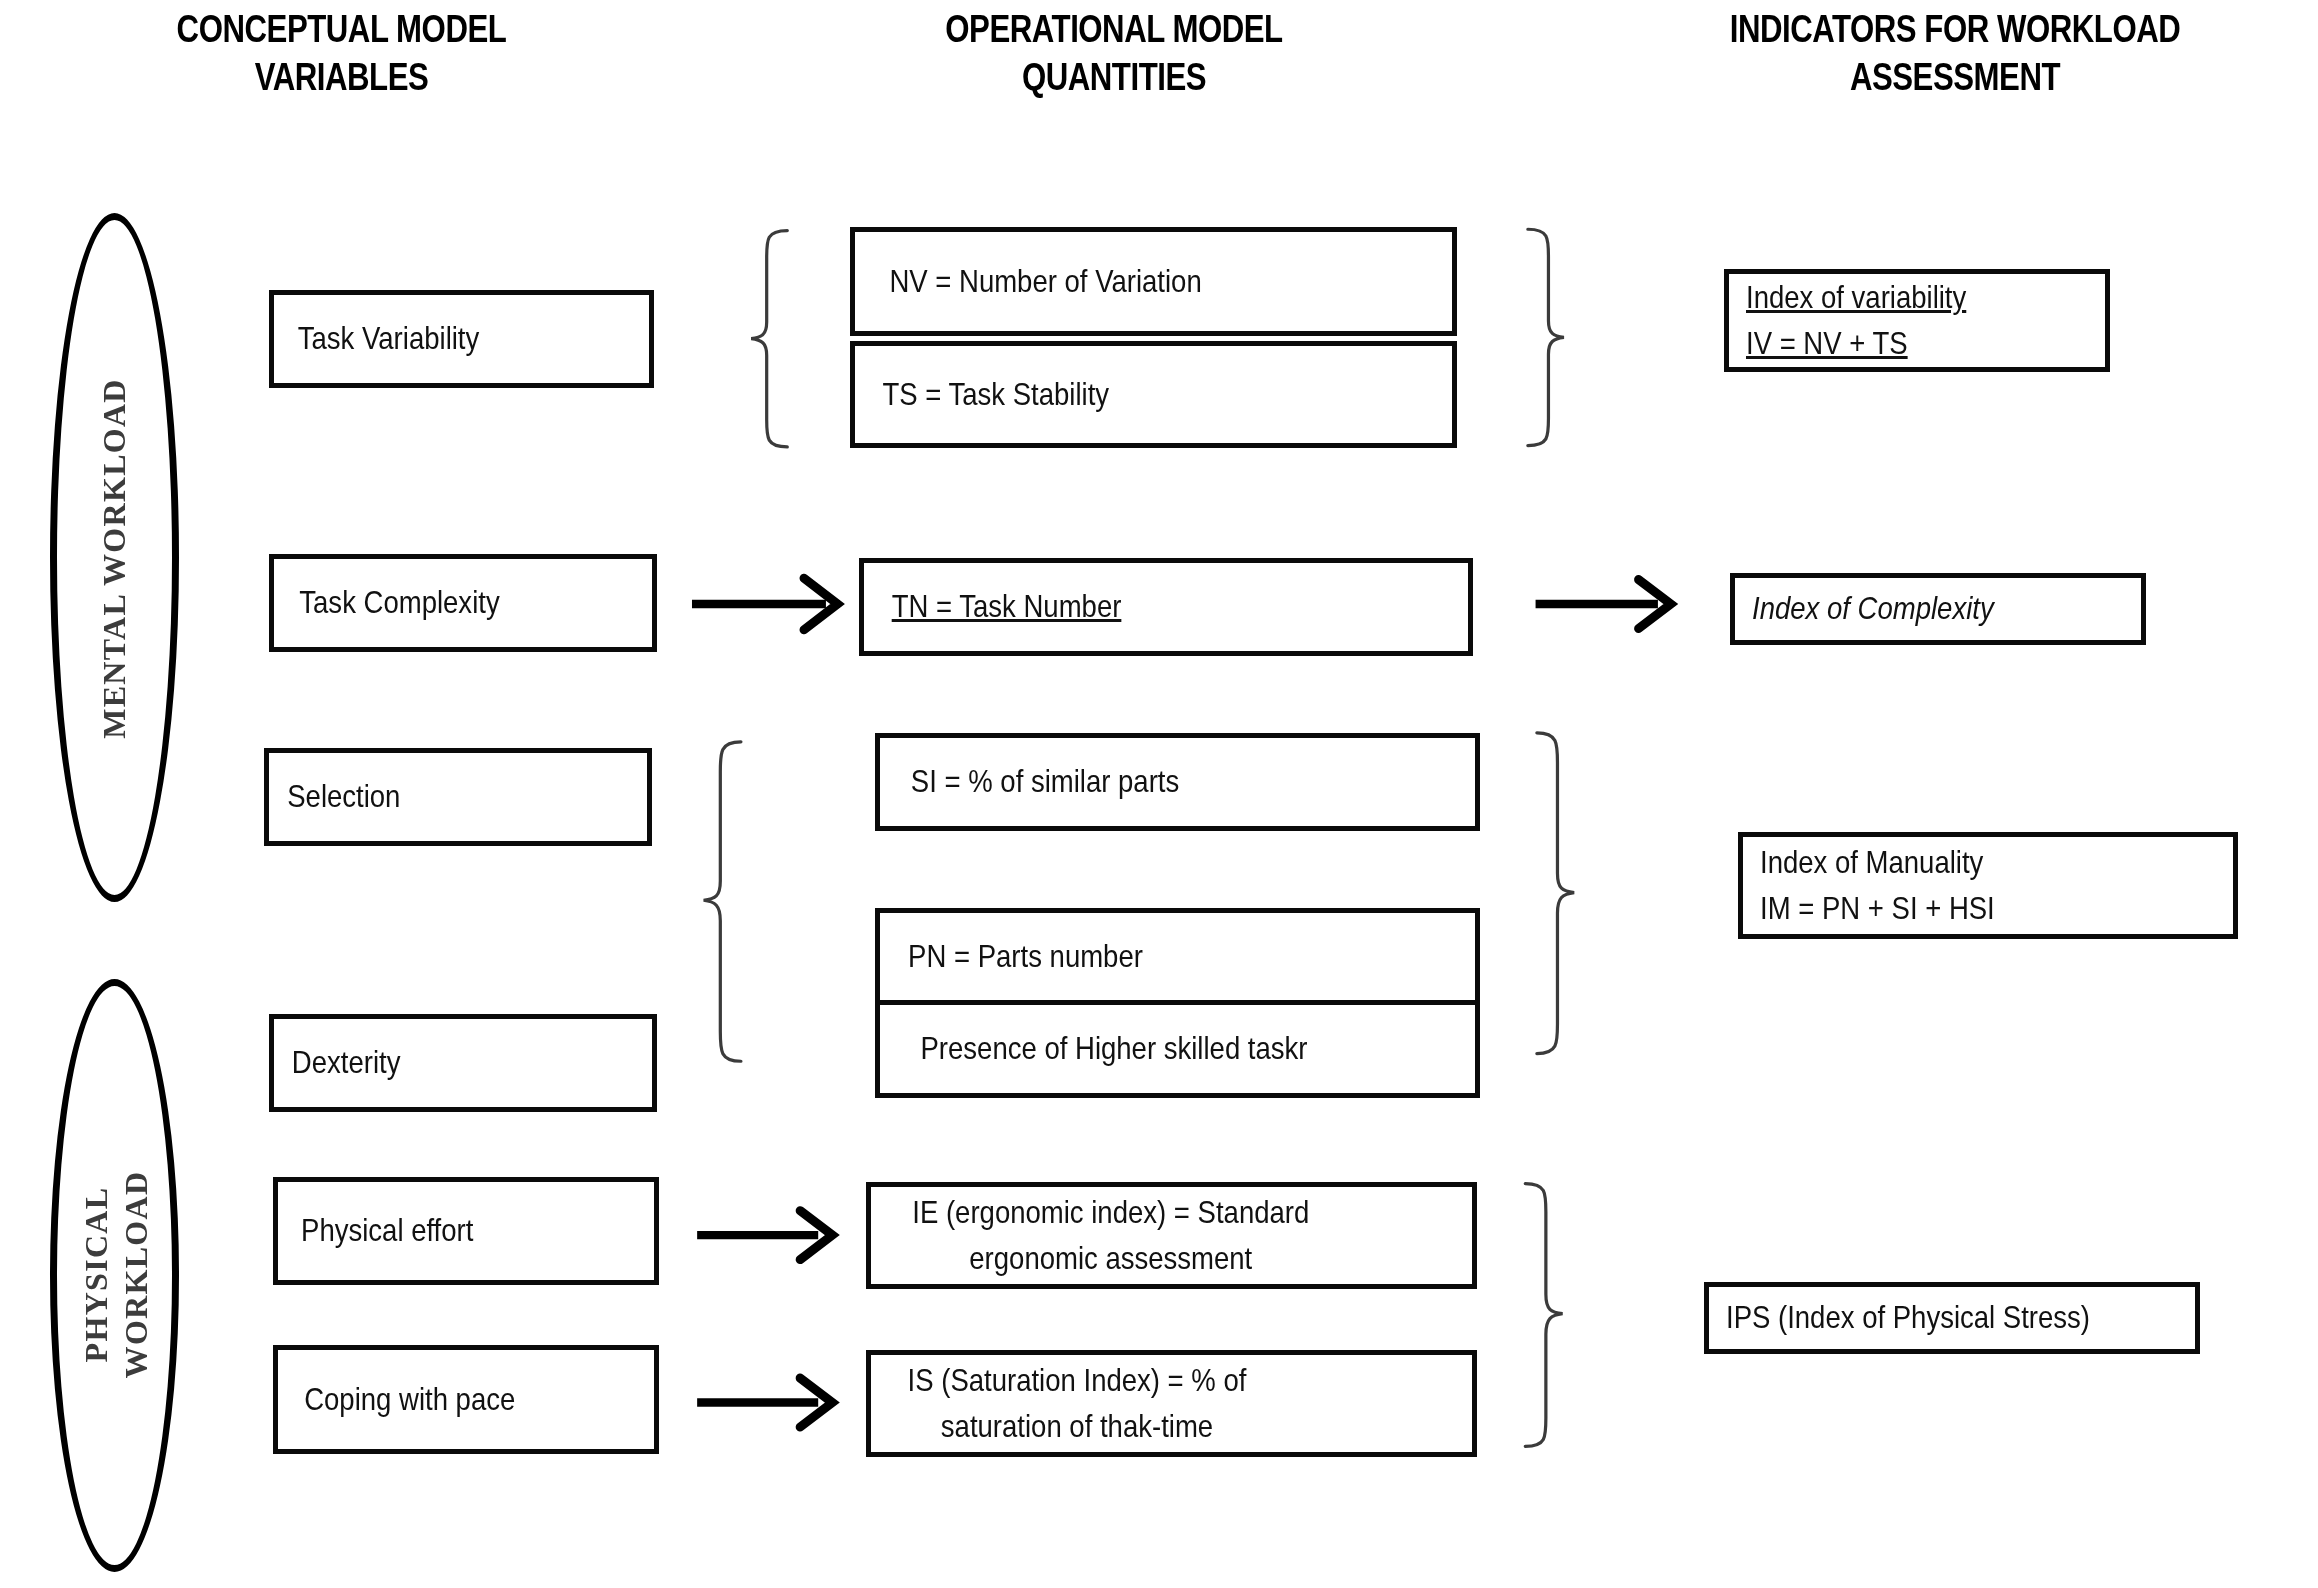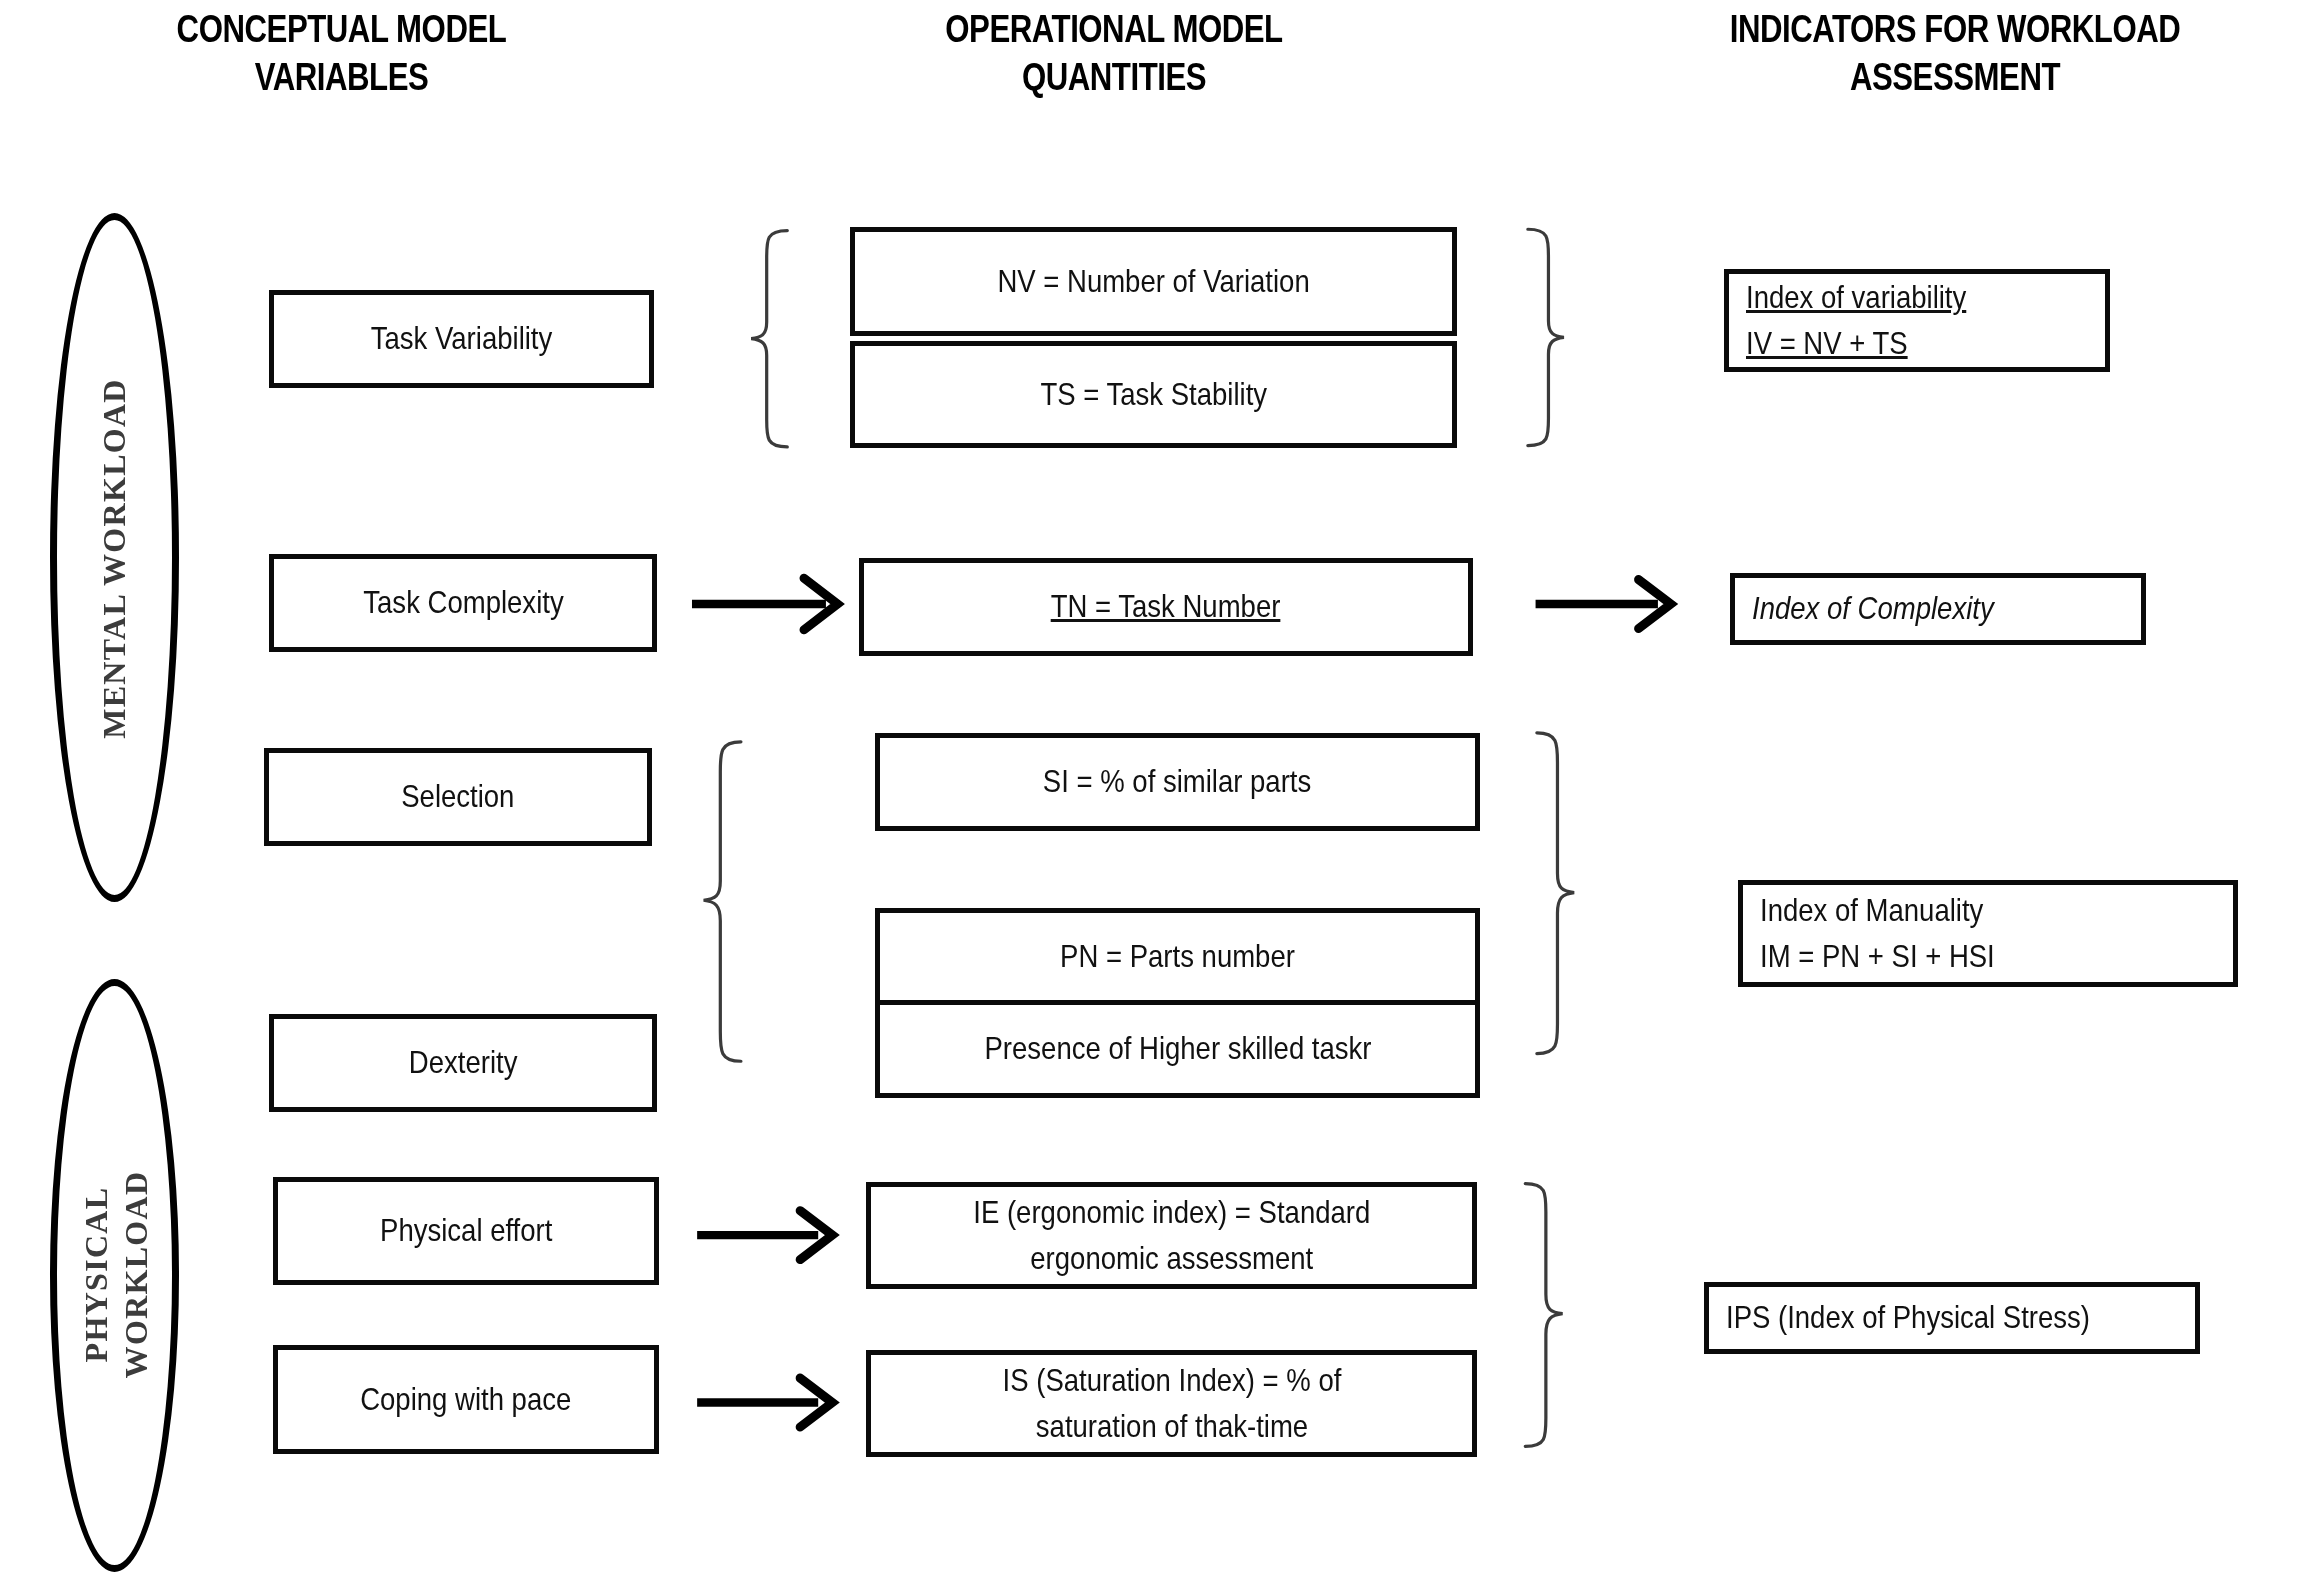--- a/index.html
+++ b/index.html
@@ -26,21 +26,20 @@
   }
 
   
   .box{
     position:absolute;
     box-sizing:border-box;
     background:#fff;
     border:5.8px solid #0a0a0a;
     display:flex;
     align-items:center;
-    justify-content:center;
     font-size:32px;
     line-height:1.42;
     color:#111;
     text-align:center;
     padding:2.6px 9px;
   }
   .box .txt{transform:scaleX(.86);white-space:pre-line;display:block;}
   .box.left-align{justify-content:flex-start;text-align:left;padding-left:16.7px;}
   .box.left-align .txt{transform-origin:left center;}
 
@@ -148,21 +147,21 @@
 
   <div class="box left-align" style="left:1724px;top:269px;width:386px;height:103px;text-decoration:underline;">
     <span class="txt">Index of variability
 IV = NV + TS</span>
   </div>
 
   <div class="box left-align" style="left:1730px;top:573px;width:416px;height:72px;font-style:italic;">
     <span class="txt">Index of Complexity</span>
   </div>
 
-  <div class="box left-align" style="left:1738px;top:880px;width:500px;height:107px;">
+  <div class="box left-align" style="left:1738px;top:832px;width:500px;height:107px;">
     <span class="txt">Index of Manuality
 IM = PN + SI + HSI</span>
   </div>
 
   <div class="box left-align" style="left:1704px;top:1282px;width:496px;height:72px;">
     <span class="txt">IPS (Index of Physical Stress)</span>
   </div>
 
   <svg class="overlay" viewBox="0 0 3600 2466">
 

